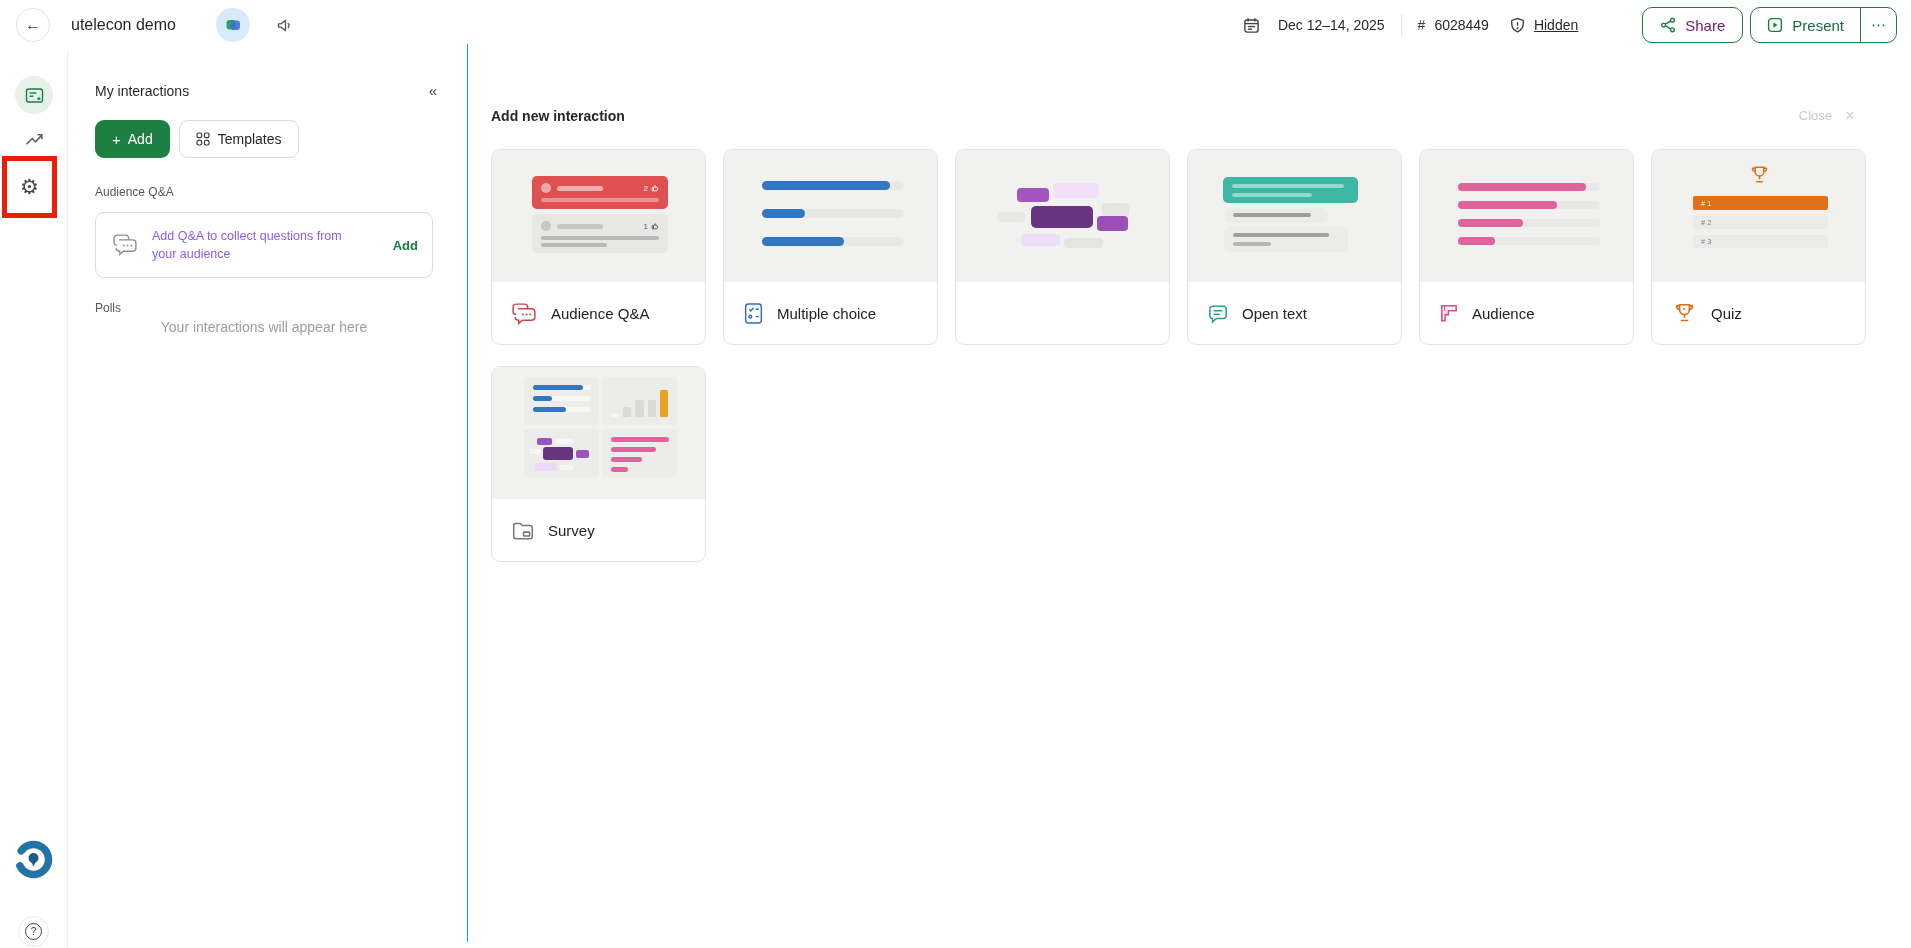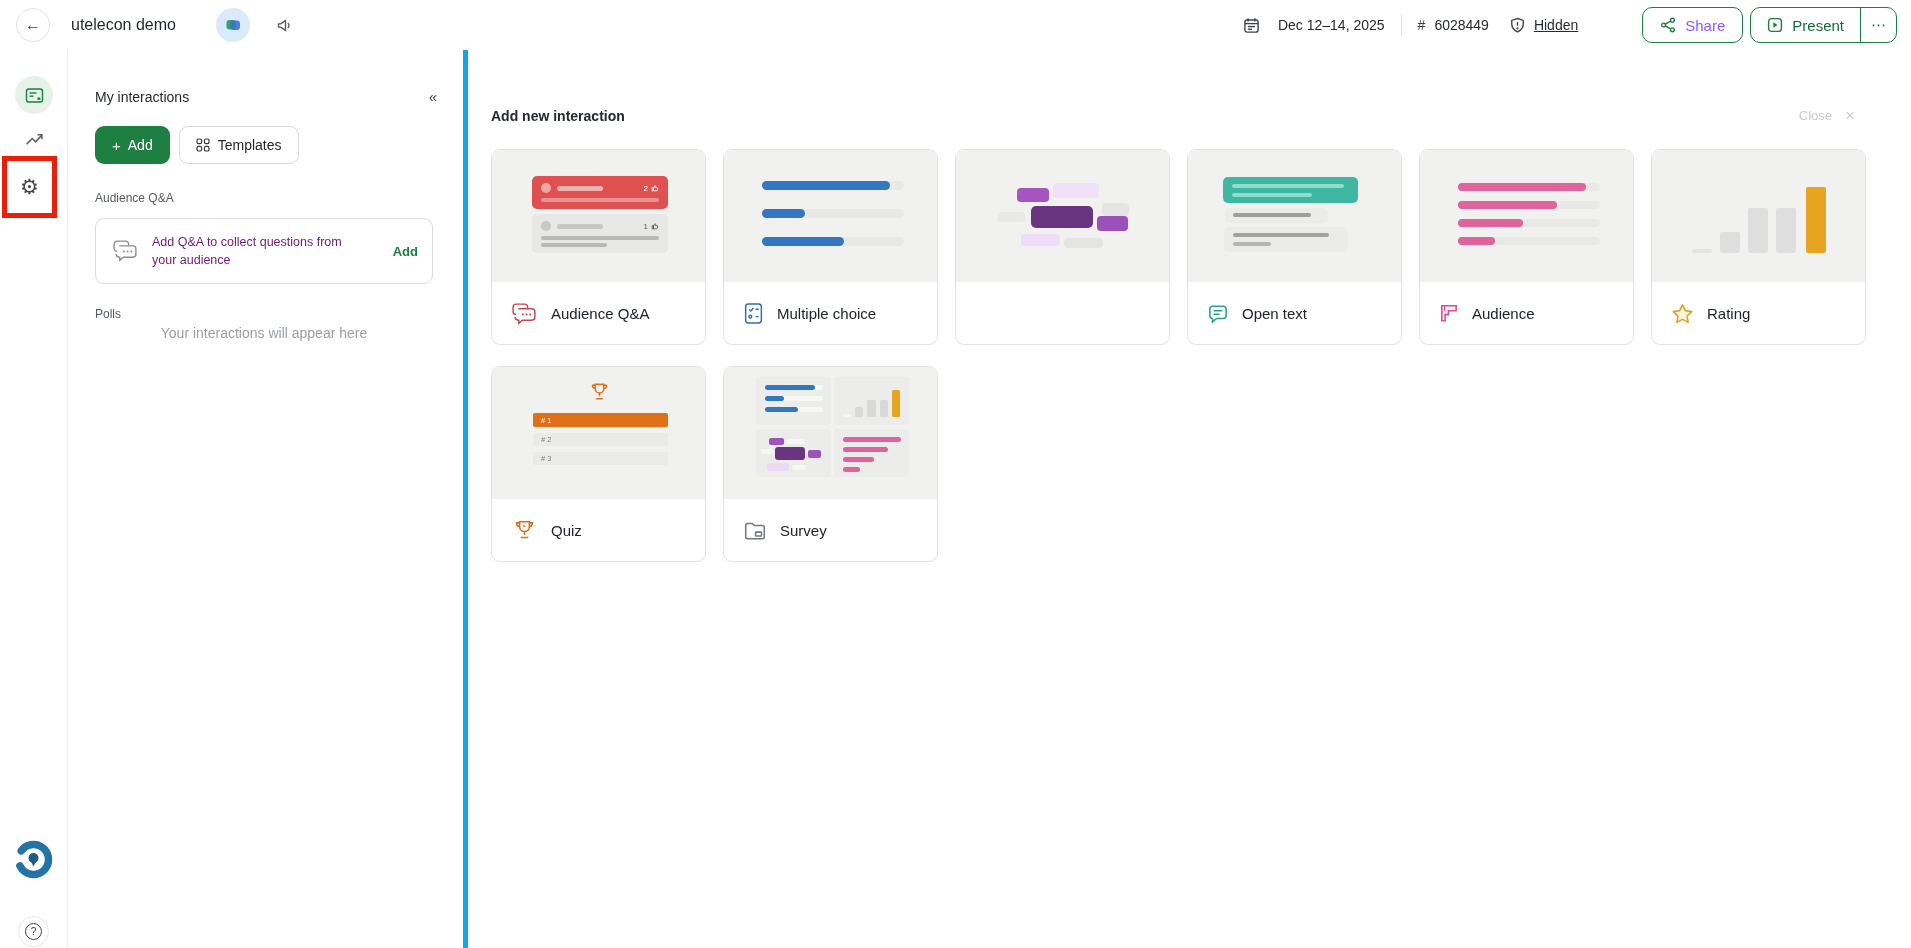--- a/index.html
+++ b/index.html
@@ -17,21 +17,21 @@
   .tb-badge { margin-left:40px; width:34px; height:34px; border-radius:50%;
     background:#d9eafb; display:flex; align-items:center; justify-content:center; }
   .tb-mega { margin-left:26px; display:flex; align-items:center; }
   .tb-spacer { flex:1; }
   .tb-group { display:flex; align-items:center; font-size:14px; color:#26292d; }
   .tb-date svg { margin-right:9px; }
   .tb-divider { width:1px; height:22px; background:#e2e2e1; margin:0 16px; }
   .tb-hash { color:#3c4043; margin-right:9px; font-size:14px; }
   .tb-vis { margin-left:20px; display:flex; align-items:center; gap:8px;text-decoration:underline; }
   .btn-outline { height:36px; border:1.5px solid #1b7e41; border-radius:10px;
-    background:#fff; color:#8b5cf6; font-size:15px; font-weight:500;
+    background:#fff; color:#701a75; font-size:15px; font-weight:500;
     display:flex; align-items:center; gap:9px; padding:0 17px; cursor:pointer; }
   .share-btn { margin-left:64px; }
   .present-split { margin-left:7px; margin-right:14px; height:36px;
     border:1.5px solid #1b7e41; border-radius:10px; display:flex; align-items:stretch;
     overflow:hidden; background:#fff; }
   .present-main { display:flex; align-items:center; gap:9px; padding:0 16px;
     color:#176b39; font-size:15px; font-weight:500; cursor:pointer; border:none; background:none; }
   .present-more { width:36px; border:none; background:none; border-left:1.5px solid #1b7e41;
     color:#176b39; font-size:15px; cursor:pointer; display:flex; align-items:center; justify-content:center; }
 
@@ -46,37 +46,37 @@
     border:5px solid #e8200a; background:#fff; display:flex; align-items:center;
     justify-content:center; }
   .rail-logo { position:absolute; left:11px; top:787px; }
   .help-btn { position:absolute; left:18px; top:866px; width:31px; height:31px;
     border-radius:50%; border:1px solid #e7e7e6; background:#fff;
     display:flex; align-items:center; justify-content:center; cursor:pointer; }
   .help-q { width:17px; height:17px; border-radius:50%; border:1.3px solid #3c4043;
     font-size:10px; color:#3c4043; display:flex; align-items:center; justify-content:center; }
 
   
-  .sidebar { position:absolute; left:68px; top:50px; width:400px; height:898px;
-    background:#fff; border-right:5px solid #0ea5e9; padding:38px 0 4px 27px; }
+  .sidebar { position:absolute; left:68px; top:44px; width:400px; height:898px;
+    background:#fff; border-right:1px solid #0ea5e9; padding:38px 0 4px 27px; }
   .sb-header { width:342px; display:flex; align-items:center; justify-content:space-between; }
   .sb-title { font-size:14px; font-weight:500; color:#1f2428; }
   .collapse-btn { font-size:15px; color:#3c4043; background:none; border:none; cursor:pointer; }
   .sb-btn-row { margin-top:21px; display:flex; gap:9px; }
   .add-btn { height:38px; padding:0 17px; background:#1d7f42; color:#fff; border:none;
     border-radius:9px; font-size:14px; font-weight:500; display:flex; align-items:center;
     gap:7px; cursor:pointer; }
   .add-plus { font-size:15px; font-weight:400; }
   .templates-btn { height:38px; padding:0 16px; background:#fff; border:1px solid #dadad9;
     border-radius:9px; font-size:14px; font-weight:500; color:#24282c;
     display:flex; align-items:center; gap:8px; cursor:pointer; }
   .sb-section-label { margin-top:27px; font-size:12px; color:#55595e; }
   .qa-box { margin-top:13px; width:338px; height:66px; border:1px solid #dcdcdb;
     border-radius:9px; display:flex; align-items:center; padding:0 14px 0 16px; }
-  .qa-box-text { margin-left:13px; width:208px; font-size:12.5px; line-height:1.45; color:#701a75; }
+  .qa-box-text { margin-left:13px; width:208px; font-size:12.5px; line-height:1.45; color:#8b5cf6; }
   .qa-box-add { margin-left:auto; font-size:13px; font-weight:600; color:#1b7e41;
     background:none; border:none; cursor:pointer; }
   .polls-label { margin-top:23px; font-size:12px; color:#55595e; }
   .polls-empty { margin-top:4px; width:338px; text-align:center; font-size:14px; color:#9a9ea2; }
 
   
   .main { position:absolute; left:468px; top:50px; width:1443px; height:898px; background:#fff; }
   .main-header { display:flex; align-items:center; padding:57px 56px 0 23px; }
   .main-title { font-size:14px; font-weight:600; color:#24282c; }
   .close-group { margin-left:auto; display:flex; align-items:center; gap:13px;
@@ -403,35 +403,20 @@
       </div>
       <div class="card-footer">
         <svg width="20" height="21" viewBox="0 0 18 19">
           <path d="M2.5 2.5h13v4.6h-7v3.4h-3v5.5h-3z" fill="#fce9f3" stroke="#d64f95" stroke-width="1.4"></path>
           <line x1="5" y1="2.8" x2="5" y2="7" stroke="#d64f95" stroke-width="1"></line>
         </svg>
         <span class="card-label">Audience</span>
       </div>
     </div>
 
-    <div class="card">
-      <div class="thumb">
-        <div class="rt-bar" style="left:40px; top:99px;  height:4px;  background:#e3e3e2;"></div>
-        <div class="rt-bar" style="left:68px; top:82px;  height:21px; background:#dedede;"></div>
-        <div class="rt-bar" style="left:96px; top:58px;  height:45px; background:#dedede;"></div>
-        <div class="rt-bar" style="left:124px; top:58px; height:45px; background:#dedede;"></div>
-        <div class="rt-bar" style="left:154px; top:37px; height:66px; background:#e6a41f;"></div>
-      </div>
-      <div class="card-footer">
-        <svg width="23" height="22" viewBox="0 0 20 19">
-          <path d="M10 1.6l2.5 5 5.5.8-4 3.9.9 5.5-4.9-2.6-4.9 2.6.9-5.5-4-3.9 5.5-.8z" fill="#fdf4dd" stroke="#d9a32a" stroke-width="1.4" stroke-linejoin="round"></path>
-        </svg>
-        <span class="card-label">Rating</span>
-      </div>
-    </div>
 
     <div class="card">
       <div class="thumb">
         <div class="qz-trophy">
           <svg width="23" height="23" viewBox="0 0 24 24" fill="none" stroke="#e07018" stroke-width="1.6">
             <path d="M7.5 3.5h9v4.5a4.5 4.5 0 0 1-9 0z"></path>
             <path d="M7.5 4.5H4.8a2.6 2.6 0 0 0 2.8 3.2"></path>
             <path d="M16.5 4.5h2.7a2.6 2.6 0 0 1-2.8 3.2"></path>
             <line x1="12" y1="12.5" x2="12" y2="16"></line>
             <path d="M8.5 18.5h7"></path>

